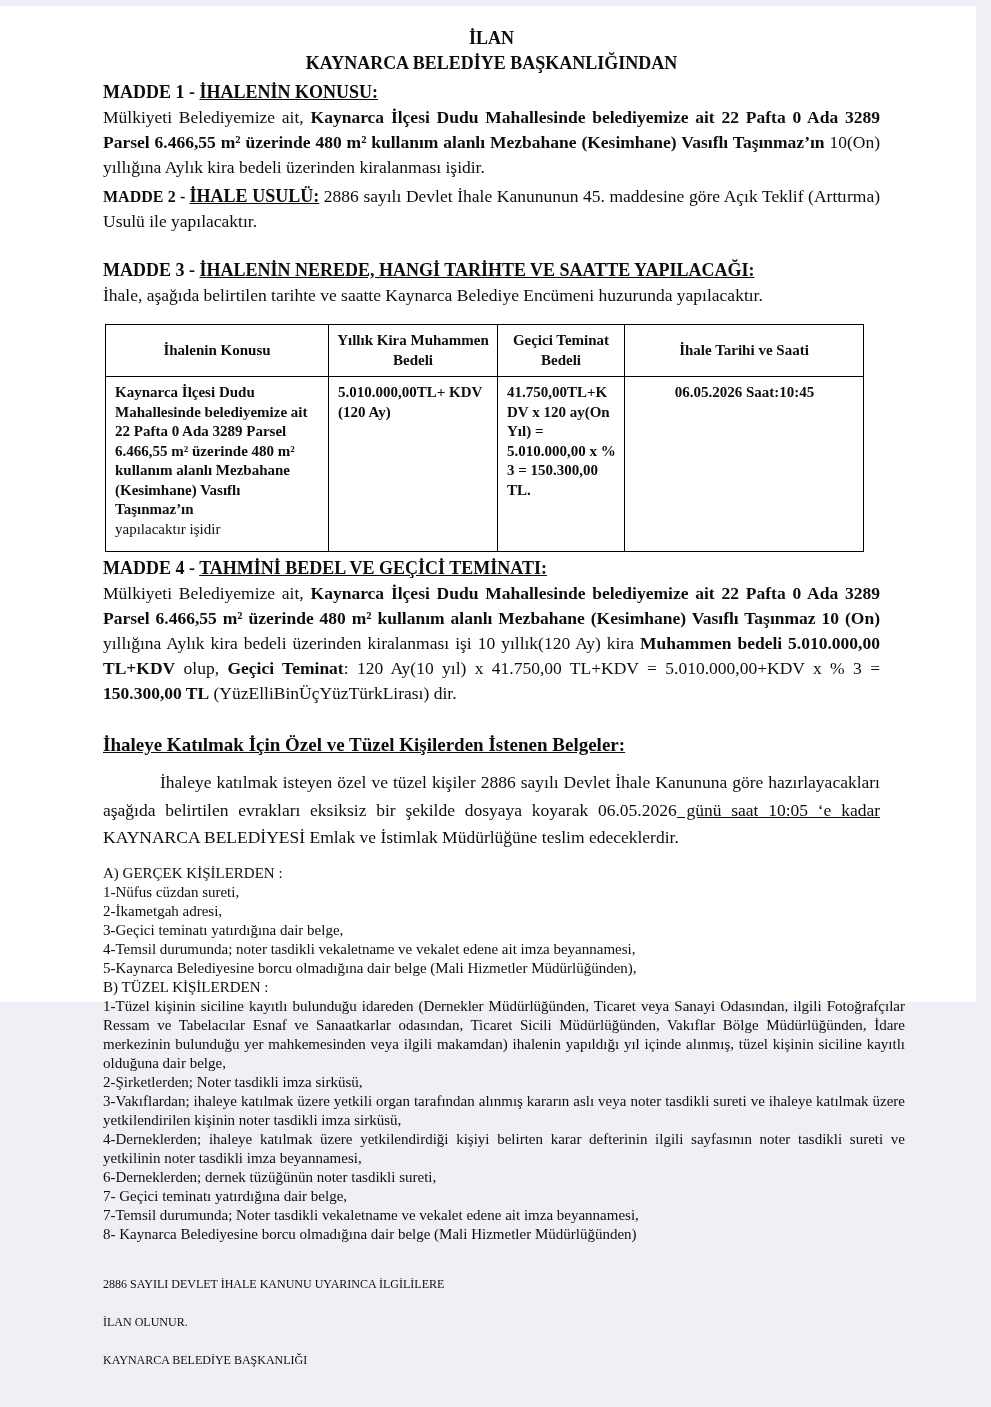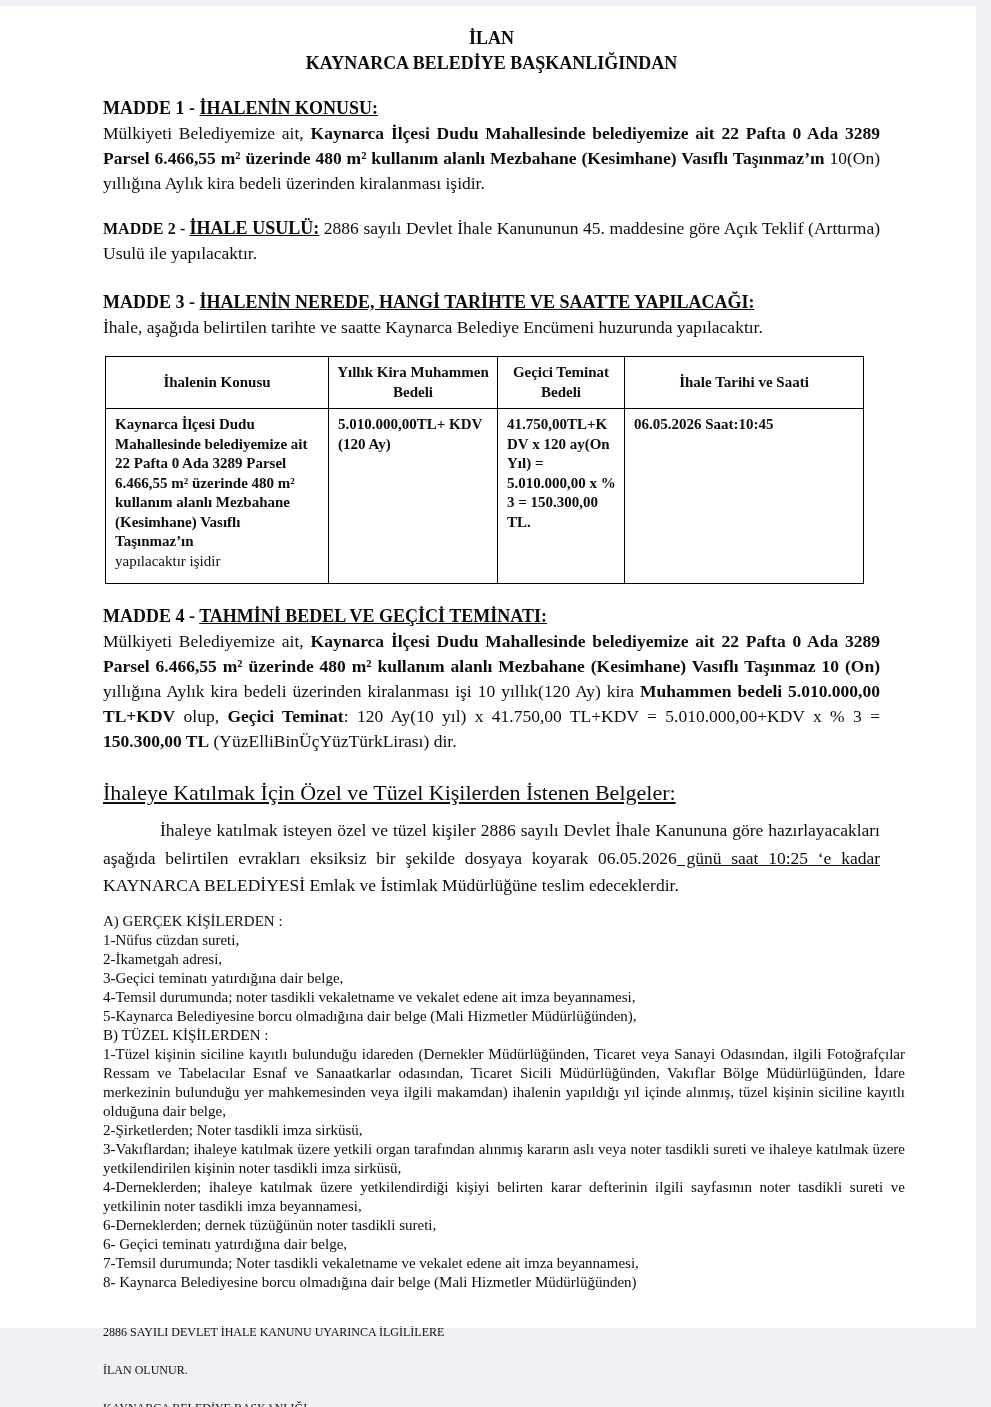--- a/index.html
+++ b/index.html
@@ -6,29 +6,29 @@
   body{
     width:991px;height:1407px;
     background:#eef0f6;
     font-family:"Liberation Serif","DejaVu Serif",serif;
     color:#0d0d0d;
     position:relative;
     overflow:hidden;
   }
   .page{
     position:absolute;left:0;top:6px;
-    width:976px;height:1322px;
+    width:976px;height:996px;
     background:#ffffff;
     box-sizing:border-box;
     padding:20px 96px 40px 103px;
   }
   .center-title{
     text-align:center;font-weight:700;font-size:18px;line-height:25px;
   }
-  .section{margin-top:20px;}
+  .section{margin-top:4px;}
   .para{
     font-size:17.5px;line-height:25px;text-align:justify;
   }
   .madde-head{font-size:18px;line-height:25px;font-weight:700;}
   .b{font-weight:700;}
   .u{text-decoration:underline;}
 
   table.tender{
     border-collapse:collapse;
     margin:16px 0 0 2px;
@@ -43,26 +43,26 @@
     font-weight:700;text-align:center;vertical-align:middle;
     padding:6px 6px;height:38px;
   }
   table.tender td{
     vertical-align:top;
     padding:6px 8px 10px 9px;
     font-weight:700;
     overflow-wrap:break-word;
     height:158px;
   }
-  td.cell-date{}
+  td.cell-date{text-align:center;}
   .cell-subject-normal{font-weight:400;}
 
   .belgeler-head{
     margin-top:26px;
-    font-size:22px;line-height:25px;font-weight:400;text-decoration:underline;
+    font-size:19px;line-height:25px;font-weight:700;text-decoration:underline;
   }
   .intro{
     margin-top:12px;
     font-size:17.5px;line-height:27.5px;
     text-align:justify;text-indent:57px;
   }
   .doc-list{
     margin-top:12px;margin-right:-25px;
     font-size:15px;line-height:19px;
     text-align:justify;
@@ -122,36 +122,36 @@
     </tbody>
   </table>
 
   <div class="section" style="">
     <div class="madde-head"><span>MADDE 4 - </span><span class="u">TAHMİNİ BEDEL VE GEÇİCİ TEMİNATI:</span></div>
     <div class="para"><span>Mülkiyeti Belediyemize ait, </span><span class="b">Kaynarca İlçesi Dudu Mahallesinde belediyemize ait 22 Pafta 0 Ada 3289 Parsel 6.466,55 m² üzerinde 480 m² kullanım alanlı Mezbahane (Kesimhane) Vasıflı Taşınmaz 10 (On)</span><span> yıllığına Aylık kira bedeli üzerinden kiralanması işi 10 yıllık(120 Ay) kira </span><span class="b">Muhammen bedeli 5.010.000,00 TL+KDV</span><span> olup, </span><span class="b">Geçici Teminat</span><span>: 120 Ay(10 yıl) x 41.750,00 TL+KDV = 5.010.000,00+KDV x % 3 = </span><span class="b">150.300,00 TL</span><span> (YüzElliBinÜçYüzTürkLirası) dir.</span></div>
   </div>
 
   <div class="belgeler-head">İhaleye Katılmak İçin Özel ve Tüzel Kişilerden İstenen Belgeler:</div>
 
-  <div class="intro"><span>İhaleye katılmak isteyen özel ve tüzel kişiler 2886 sayılı Devlet İhale Kanununa göre hazırlayacakları aşağıda belirtilen evrakları eksiksiz bir şekilde dosyaya koyarak 06.05.2026</span><span class="u"> günü saat 10:25 ‘e kadar</span><span> KAYNARCA BELEDİYESİ Emlak ve İstimlak Müdürlüğüne teslim edeceklerdir.</span></div>
+  <div class="intro"><span>İhaleye katılmak isteyen özel ve tüzel kişiler 2886 sayılı Devlet İhale Kanununa göre hazırlayacakları aşağıda belirtilen evrakları eksiksiz bir şekilde dosyaya koyarak 06.05.2026</span><span class="u"> günü saat 10:05 ‘e kadar</span><span> KAYNARCA BELEDİYESİ Emlak ve İstimlak Müdürlüğüne teslim edeceklerdir.</span></div>
 
   <div class="doc-list">
     <div class="list-line">A) GERÇEK KİŞİLERDEN :</div>
     <div class="list-line">1-Nüfus cüzdan sureti,</div>
     <div class="list-line">2-İkametgah adresi,</div>
     <div class="list-line">3-Geçici teminatı yatırdığına dair belge,</div>
     <div class="list-line">4-Temsil durumunda; noter tasdikli vekaletname ve vekalet edene ait imza beyannamesi,</div>
     <div class="list-line">5-Kaynarca Belediyesine borcu olmadığına dair belge (Mali Hizmetler Müdürlüğünden),</div>
     <div class="list-line">B) TÜZEL KİŞİLERDEN :</div>
     <div class="list-line">1-Tüzel kişinin siciline kayıtlı bulunduğu idareden (Dernekler Müdürlüğünden, Ticaret veya Sanayi Odasından, ilgili Fotoğrafçılar Ressam ve Tabelacılar Esnaf ve Sanaatkarlar odasından, Ticaret Sicili Müdürlüğünden, Vakıflar Bölge Müdürlüğünden, İdare merkezinin bulunduğu yer mahkemesinden veya ilgili makamdan) ihalenin yapıldığı yıl içinde alınmış, tüzel kişinin siciline kayıtlı olduğuna dair belge,</div>
     <div class="list-line">2-Şirketlerden; Noter tasdikli imza sirküsü,</div>
     <div class="list-line">3-Vakıflardan; ihaleye katılmak üzere yetkili organ tarafından alınmış kararın aslı veya noter tasdikli sureti ve ihaleye katılmak üzere yetkilendirilen kişinin noter tasdikli imza sirküsü,</div>
     <div class="list-line">4-Derneklerden; ihaleye katılmak üzere yetkilendirdiği kişiyi belirten karar defterinin ilgili sayfasının noter tasdikli sureti ve yetkilinin noter tasdikli imza beyannamesi,</div>
     <div class="list-line">6-Derneklerden; dernek tüzüğünün noter tasdikli sureti,</div>
-    <div class="list-line">6- Geçici teminatı yatırdığına dair belge,</div>
+    <div class="list-line">7- Geçici teminatı yatırdığına dair belge,</div>
     <div class="list-line">7-Temsil durumunda; Noter tasdikli vekaletname ve vekalet edene ait imza beyannamesi,</div>
     <div class="list-line">8- Kaynarca Belediyesine borcu olmadığına dair belge (Mali Hizmetler Müdürlüğünden)</div>
   </div>
 
   <div class="footer">
     <div class="footer-line">2886 SAYILI DEVLET İHALE KANUNU UYARINCA İLGİLİLERE</div>
     <div class="footer-line">İLAN OLUNUR.</div>
     <div class="footer-line">KAYNARCA BELEDİYE BAŞKANLIĞI</div>
   </div>
 

